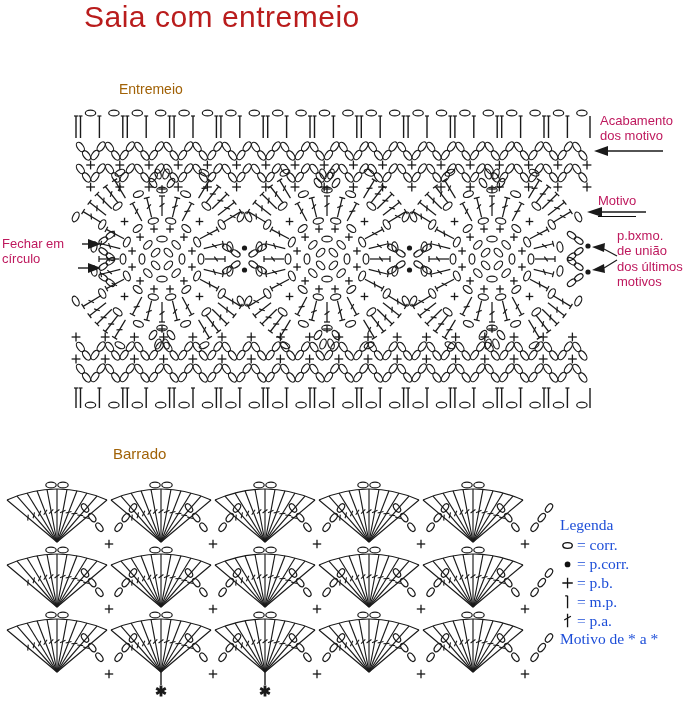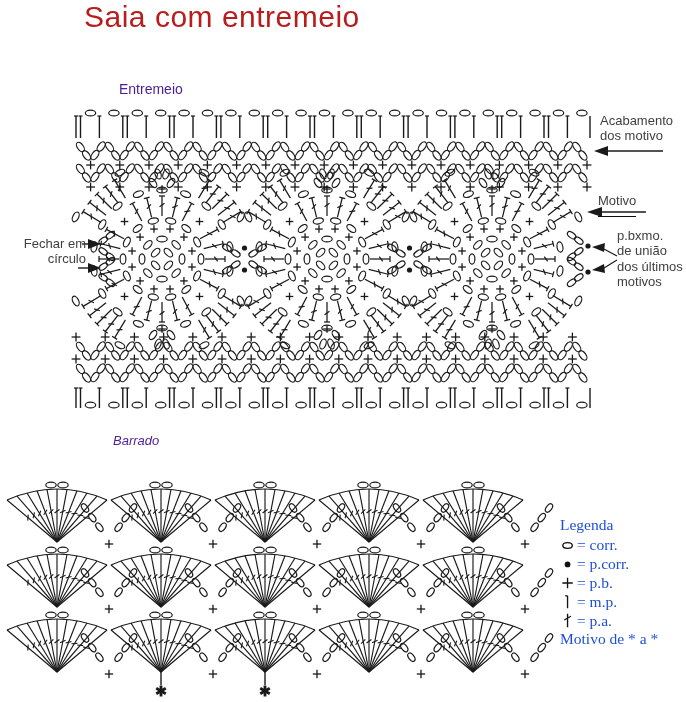--- a/index.html
+++ b/index.html
@@ -1,27 +1,27 @@
 <!DOCTYPE html>
 <html><head>
 <meta charset="utf-8">
 <style>
   html,body{margin:0;padding:0;}
   body{width:686px;height:702px;background:#ffffff;color:#000;position:relative;overflow:hidden;
        font-family:"Liberation Sans",sans-serif;}
   .abs{position:absolute;}
   #title{left:84px;top:0px;font-size:30px;letter-spacing:.5px;color:#b91c1c;}
-  .sec-label{font-size:14px;color:#4c1d95;}
+  .sec-label{font-size:14px;color:#a16207;}
   #entremeio-label{left:119px;top:81px;}
-  #barrado-label{left:113px;top:433px;font-size:13px;font-style:italic;}
-  .annot{font-size:13px;line-height:1.18;color:#404040;white-space:pre-line;}
+  #barrado-label{left:113px;top:445px;font-size:15px;}
+  .annot{font-size:13px;line-height:1.18;color:#be185d;white-space:pre-line;}
   #acabamento{left:600px;top:113px;width:86px;}
   #motivo{left:598px;top:193px;border-bottom:1px solid #0c0c0c;padding-bottom:8px;width:max-content;}
   #pbxmo{left:617px;top:228px;width:70px;}
-  #fechar{left:2px;top:236px;width:84px;text-align:right;}
+  #fechar{left:2px;top:236px;width:84px;text-align:left;}
   #legend{left:560px;top:516px;font-family:"Liberation Serif",serif;font-size:15.5px;color:#1d4ed8;}
   #legend .lg-row{display:flex;align-items:center;height:19px;}
   #legend .lg-sym{width:17px;height:19px;flex:0 0 17px;}
   #legend .lg-title,#legend .lg-repeat{height:19px;}
   svg.canvas{position:absolute;left:0;top:0;}
 </style>
 </head>
 <body>
 
 <svg id="dg" class="canvas" width="686" height="702" viewBox="0 0 686 702">

